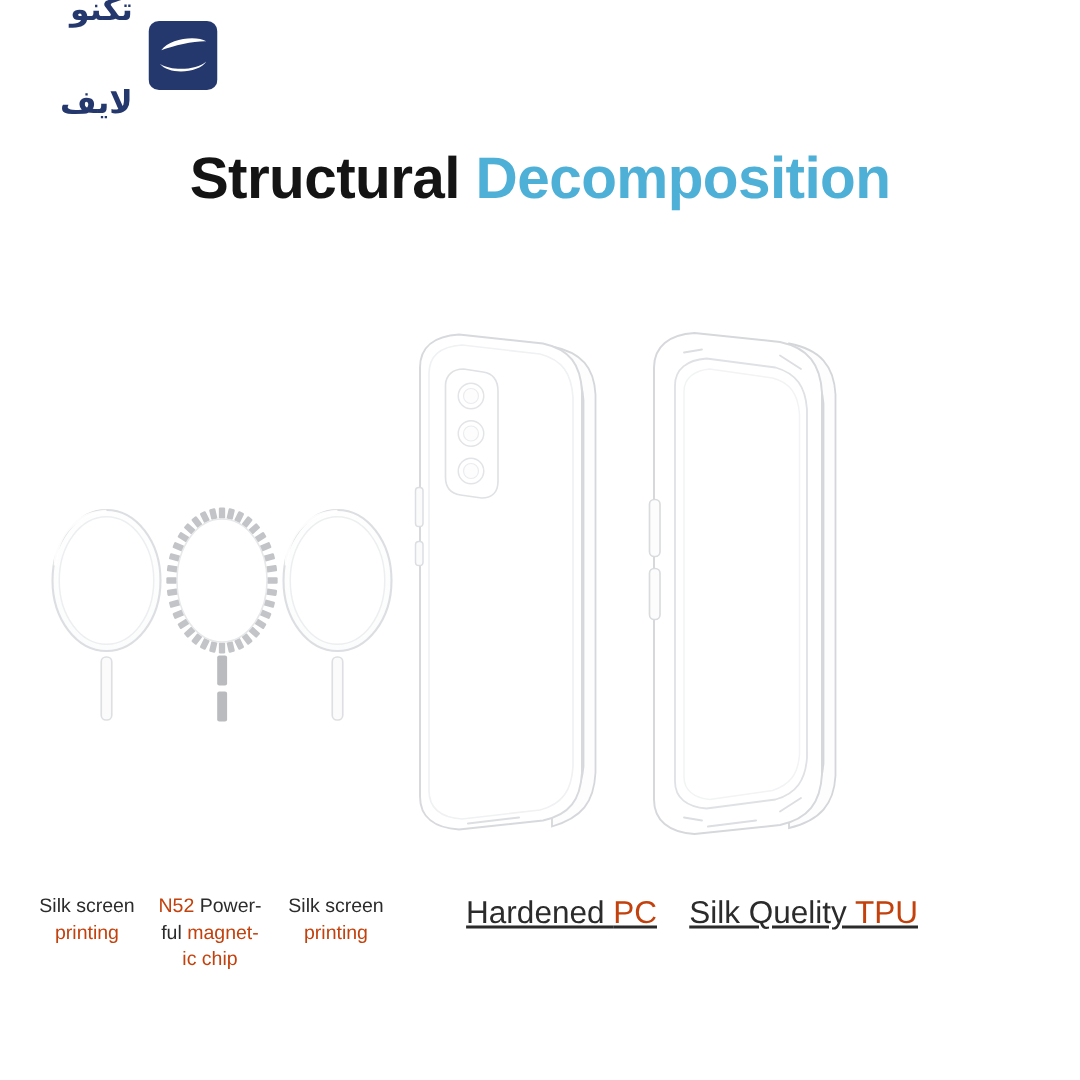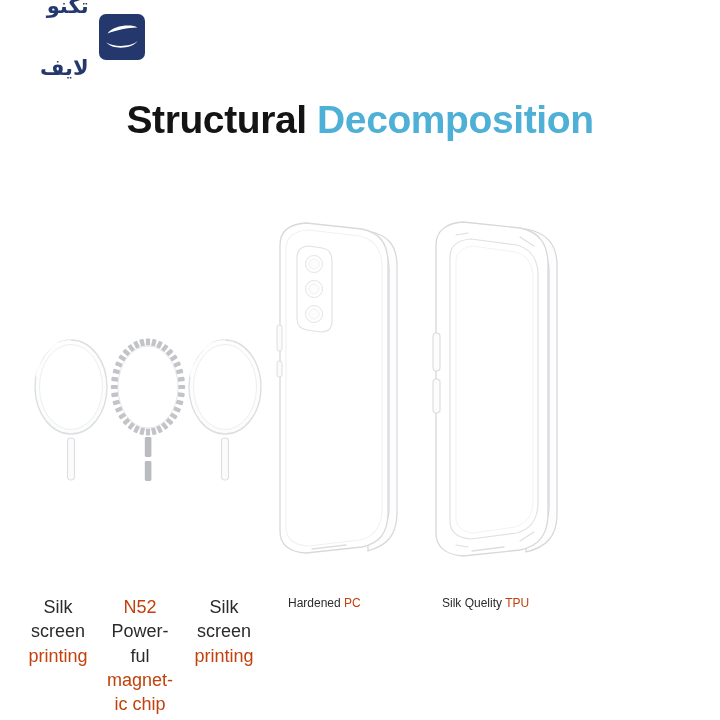--- a/index.html
+++ b/index.html
@@ -98,27 +98,28 @@
     width: 720px;
     height: 90px;
   }
   .caption { position: absolute; top: 0; }
   .caption-text {
     margin: 0;
     color: #2b2b2b;
     line-height: 1.35;
   }
   .caption.small .caption-text {
-    font-size: 18px;
+    font-size: 13px;
     text-align: center;
   }
   .caption.large .caption-text {
-    font-size: 12px;
-    text-align: left;
+    font-size: 21px;
+    text-align: right;
     white-space: nowrap;
+    text-decoration: underline;
   }
   .accent { color: #c2410c; }
 
   #caption-silkscreen-1 { left: 18px;  width: 80px; }
   #caption-magnet       { left: 102px; width: 76px; }
   #caption-silkscreen-2 { left: 184px; width: 80px; }
   #caption-pc           { left: 288px; width: 150px; }
   #caption-tpu          { left: 442px; width: 170px; }
 </style>
 </head>

